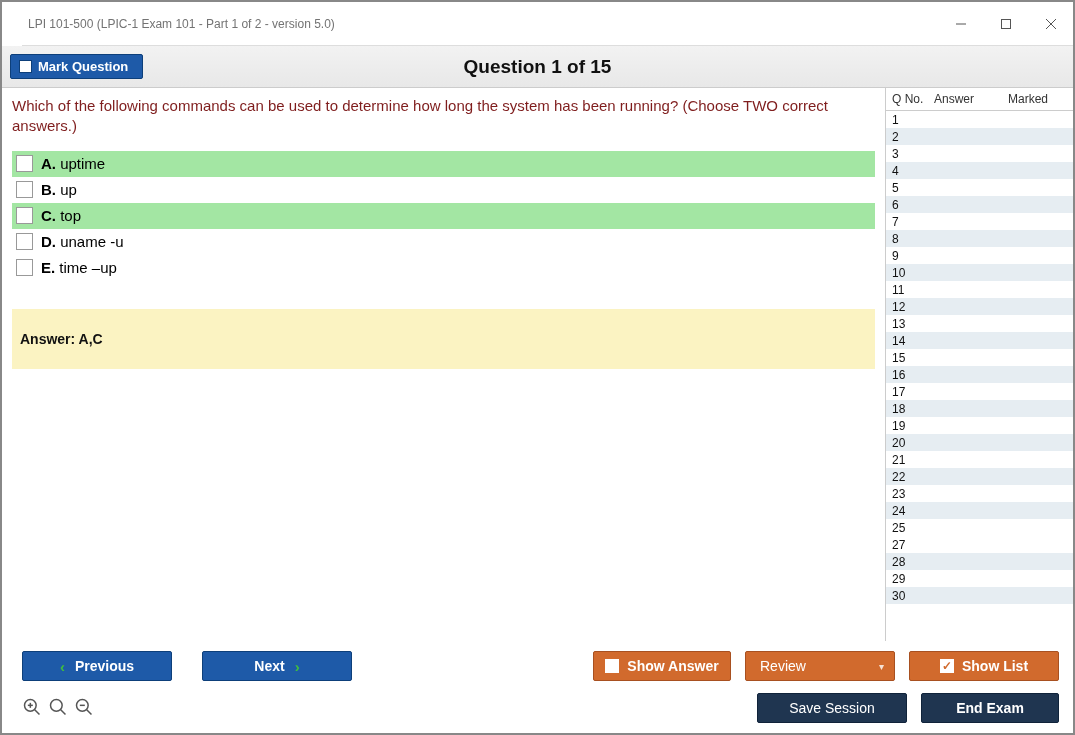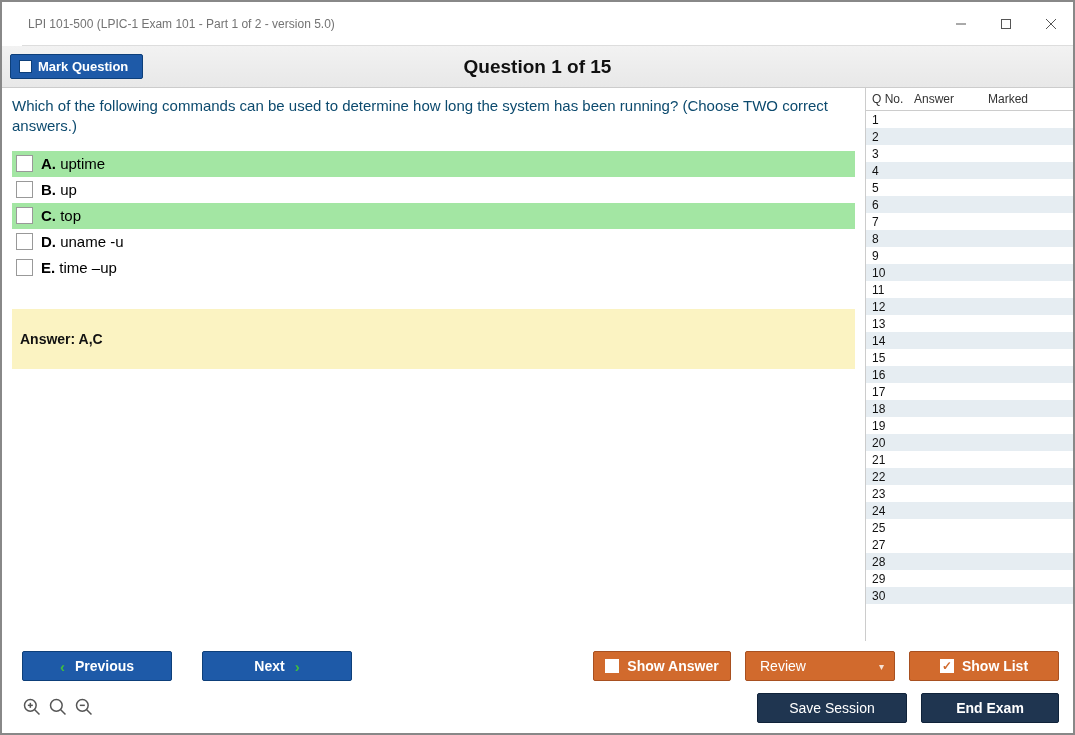--- a/index.html
+++ b/index.html
@@ -8,29 +8,29 @@
 .titlebar { height: 44px; display: flex; align-items: center; justify-content: space-between; padding: 0 0 0 6px; font-size: 12px; color: #737373; border-bottom: 1px solid #ddd; margin-left: 20px; }
 .titlebar-controls { display: flex; }
 .tb-btn { width: 45px; height: 28px; display: flex; align-items: center; justify-content: center; color: #666; font-size: 14px; }
 .tb-btn svg { width: 10px; height: 10px; stroke: #555; fill: none; stroke-width: 1; }
 .toolbar { height: 42px; background: linear-gradient(#f2f2f2, #e8e8e8); border-bottom: 1px solid #ccc; display: flex; align-items: center; padding: 0 8px; position: relative; }
 .mark-btn { background: #1e5aa8; color: #fff; border: 1px solid #0d3f7a; padding: 4px 14px 4px 8px; font-weight: bold; font-size: 13px; display: flex; align-items: center; gap: 6px; border-radius: 2px; }
 .mark-btn .chk { width: 13px; height: 13px; background: #fff; border: 1px solid #0d3f7a; }
 .q-title { position: absolute; left: 50%; transform: translateX(-50%); font-size: 19px; font-weight: bold; color: #111; }
 .body { flex: 1; display: flex; overflow: hidden; }
 .main { flex: 1; padding: 8px 10px; display: flex; flex-direction: column; overflow: hidden; }
-.q-text { font-size: 15px; color: #0c4a6e; line-height: 1.35; margin-bottom: 14px; padding-right: 6px; }
+.q-text { font-size: 15px; color: #7f1d1d; line-height: 1.35; margin-bottom: 14px; padding-right: 6px; }
 .options { display: flex; flex-direction: column; gap: 0; }
 .opt { display: flex; align-items: center; padding: 2px 4px; height: 26px; }
 .opt.hl { background: #a3e6a3; }
 .opt .chk { width: 17px; height: 17px; border: 1px solid #999; background: #fff; margin-right: 8px; flex-shrink: 0; }
 .opt .lbl { font-size: 15px; }
 .opt .lbl .letter { font-weight: bold; }
 .answer-box { background: #fbf3c2; padding: 22px 8px; margin-top: 28px; font-size: 14px; font-weight: bold; color: #111; }
-.side { width: 208px; border-left: 1px solid #ccc; display: flex; flex-direction: column; overflow: hidden; }
+.side { width: 188px; border-left: 1px solid #ccc; display: flex; flex-direction: column; overflow: hidden; }
 .side-head { display: flex; font-size: 12px; color: #333; border-bottom: 1px solid #ccc; padding: 4px 0 4px 6px; }
 .side-head .c1 { width: 42px; } .side-head .c2 { width: 74px; } .side-head .c3 { flex: 1; }
 .side-body { flex: 1; overflow-y: scroll; }
 .side-row { height: 17px; font-size: 12px; padding-left: 6px; display: flex; align-items: center; color: #111; }
 .side-row.even { background: #e6edf2; }
 .footer { padding: 10px 14px 10px 20px; display: flex; flex-direction: column; gap: 12px; }
 .btn-row { display: flex; align-items: center; }
 .btn { height: 30px; display: flex; align-items: center; justify-content: center; color: #fff; font-weight: bold; font-size: 14px; border-radius: 2px; cursor: pointer; }
 .btn.blue { background: #1e5aa8; border: 1px solid #0d3f7a; }
 .btn.orange { background: #d16a2d; border: 1px solid #a85020; }

